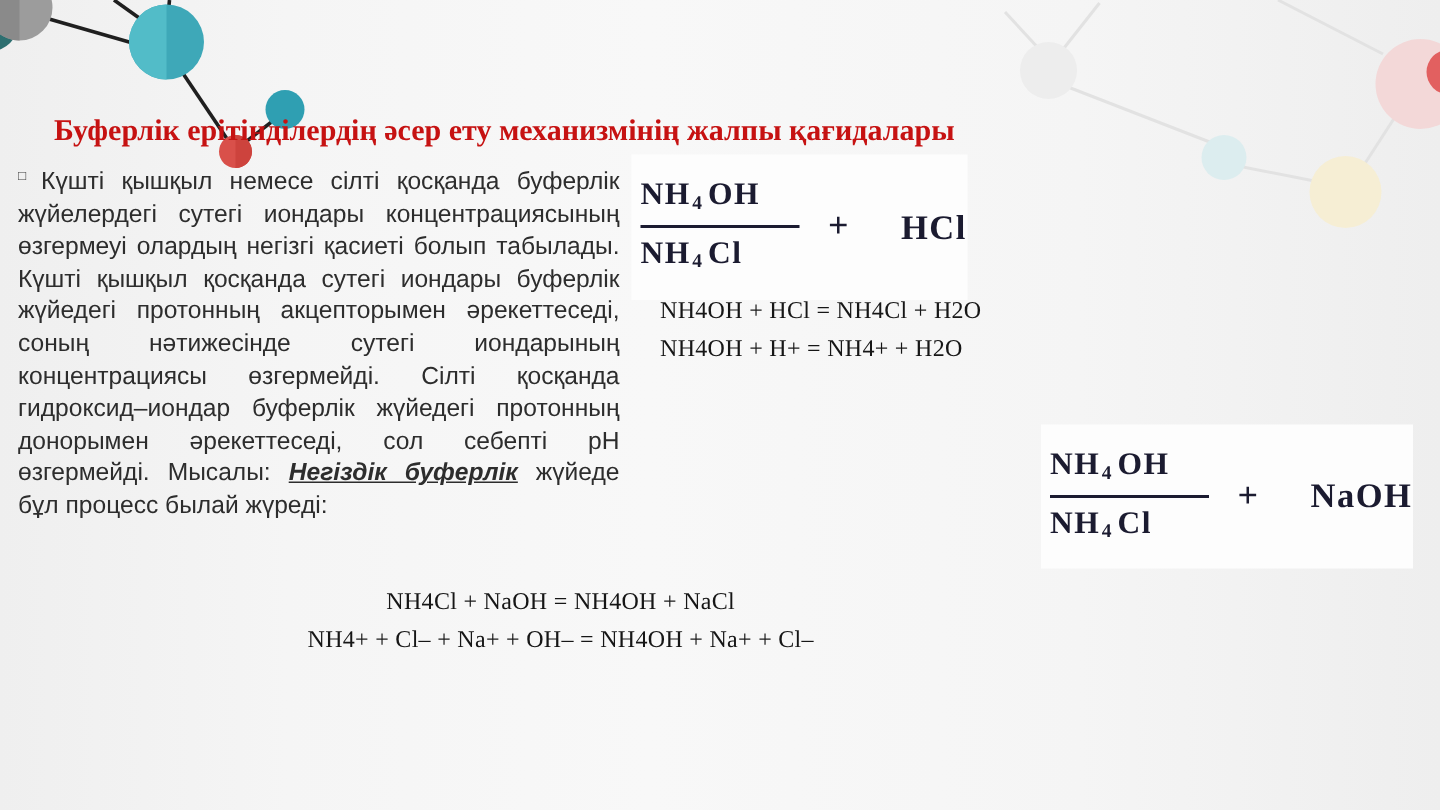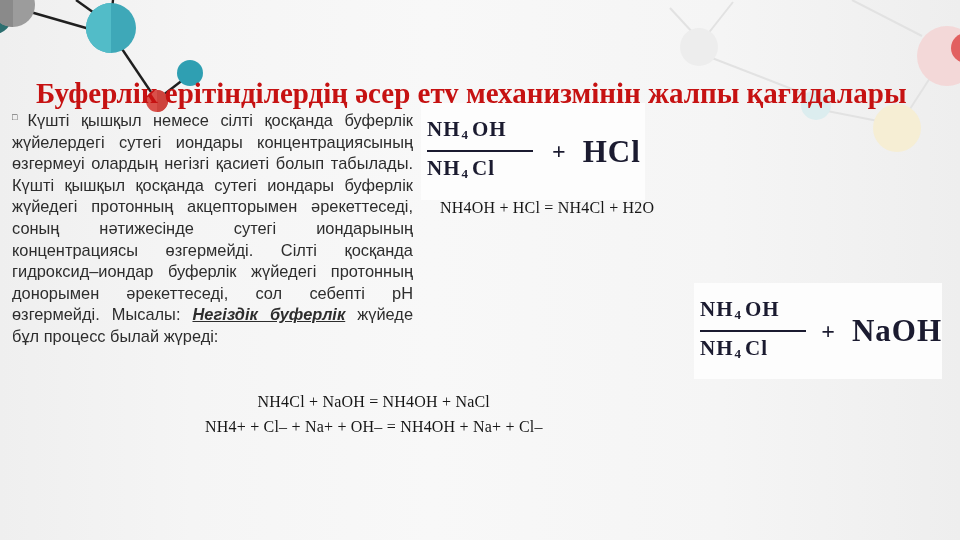--- a/index.html
+++ b/index.html
@@ -5,42 +5,42 @@
   html,body{margin:0;padding:0;background:#e8e8e8;}
   #slide{
     position:relative;width:960px;height:540px;overflow:hidden;
     background:linear-gradient(90deg,#efefef 0%,#f5f5f5 20%,#f8f8f8 45%,#f5f5f5 75%,#eeeeee 100%);
     font-family:"Liberation Sans",sans-serif;
   }
   #deco{position:absolute;left:0;top:0;width:960px;height:540px;}
   .title{
     position:absolute;left:36px;top:56px;width:880px;
     font-family:"Liberation Serif",serif;font-weight:bold;
-    font-size:29px;line-height:36px;color:#c61212;white-space:nowrap;
+    font-size:20px;line-height:36px;color:#c61212;white-space:nowrap;
   }
   .body-par{
     position:absolute;left:8px;top:103px;width:401px;margin:4px;
     font-size:16.4px;line-height:21.6px;color:#2d2d2d;
     text-align:justify;text-align-last:left;
   }
   .bullet{font-size:9px;vertical-align:6px;margin-right:3px;color:#3a3a3a;}
   .emph{font-weight:bold;font-style:italic;text-decoration:underline;}
   .formula-box{
     position:absolute;display:flex;align-items:center;gap:15px;
     background:#fdfdfd;padding-left:6px;
     font-family:"Liberation Serif",serif;font-weight:bold;color:#1b1b30;
   }
   .f-acid{left:421px;top:103px;width:218px;height:97px;}
   .f-base{left:694px;top:283px;width:242px;height:96px;}
   .fraction{display:flex;flex-direction:column;align-items:flex-start;width:110px;}
   .frac-line{font-size:21px;letter-spacing:1px;line-height:26px;white-space:nowrap;}
   .frac-line sub{font-size:13px;vertical-align:-3px;margin:0 4px 0 1px;letter-spacing:0;}
   .frac-bar{width:106px;border-top:2.5px solid #1b1b30;margin:2px 0 3px 0;}
   .plus{font-size:24px;font-weight:bold;}
-  .reagent{font-size:31px;font-weight:bold;letter-spacing:1px;margin-left:2px;}
+  .reagent{font-size:23px;font-weight:bold;letter-spacing:1px;margin-left:20px;}
   .eq-block{
     position:absolute;font-family:"Liberation Serif",serif;
     font-size:16px;line-height:25px;color:#161616;letter-spacing:0.2px;white-space:nowrap;
   }
   .eq-acid{left:440px;top:195px;}
   .eq-base{left:205px;top:389px;text-align:center;}
 </style>
 </head>
 <body>
 
@@ -88,20 +88,21 @@
       <div class="frac-line"><span>NH</span><sub>4</sub><span>OH</span></div>
       <div class="frac-bar"></div>
       <div class="frac-line"><span>NH</span><sub>4</sub><span>Cl</span></div>
     </div>
     <span class="plus">+</span>
     <span class="reagent">HCl</span>
   </div>
 
   <div class="eq-block eq-acid">
     <div>NH4OH + HCl = NH4Cl + H2O</div>
+    <div>NH4OH + H+ = NH4+ + H2O</div>
   </div>
 
   <div class="formula-box f-base">
     <div class="fraction">
       <div class="frac-line"><span>NH</span><sub>4</sub><span>OH</span></div>
       <div class="frac-bar"></div>
       <div class="frac-line"><span>NH</span><sub>4</sub><span>Cl</span></div>
     </div>
     <span class="plus">+</span>
     <span class="reagent">NaOH</span>

